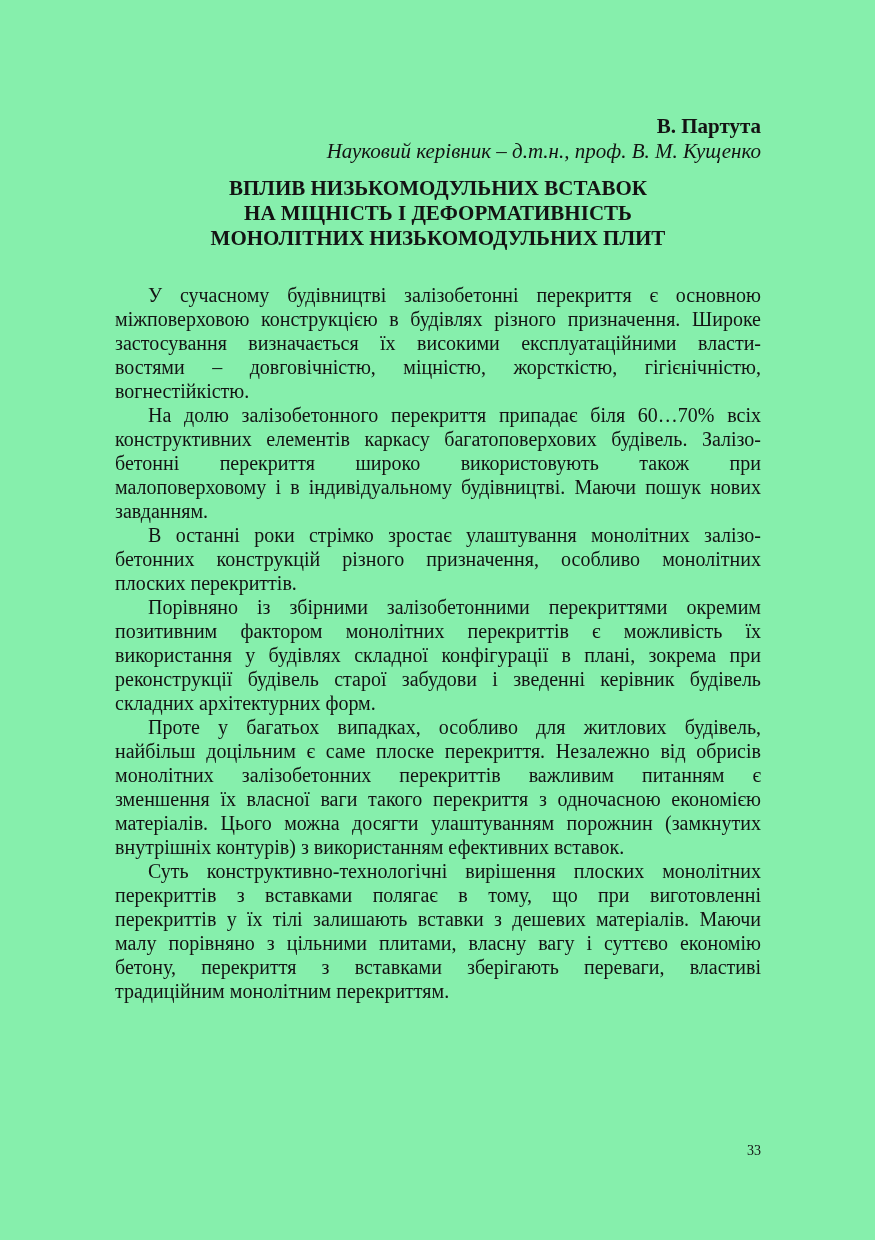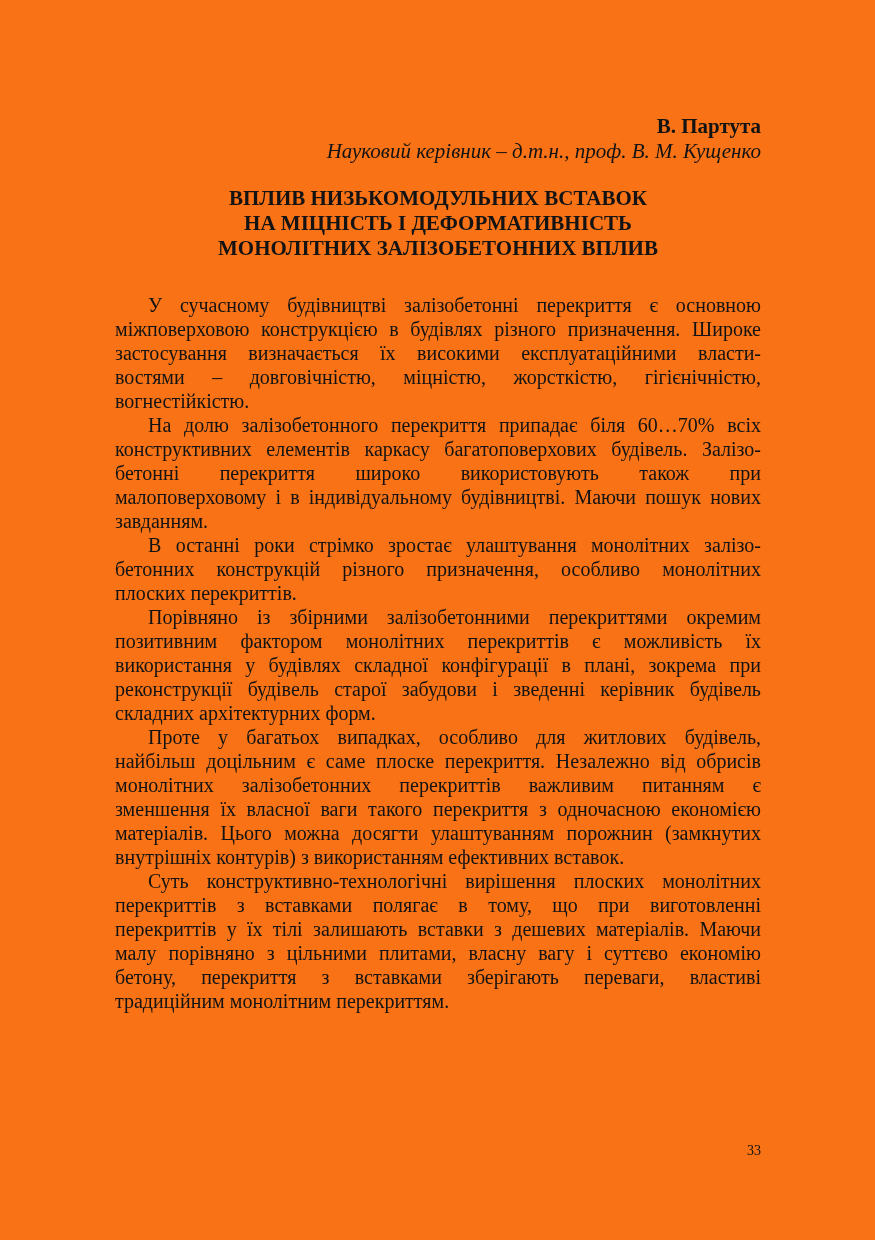--- a/index.html
+++ b/index.html
@@ -1,40 +1,40 @@
 <!DOCTYPE html>
 <html lang="uk"><head>
 <meta charset="utf-8">
 <style>
   * { margin: 0; padding: 0; box-sizing: border-box; }
   html, body { background: #ffffff; }
   .page {
     position: relative;
     width: 875px;
     height: 1240px;
-    background: #f97316;
+    background: #86efac;
     color: #131313;
     font-family: "Liberation Serif", "DejaVu Serif", serif;
     overflow: hidden;
   }
   .content {
     position: absolute;
     left: 115px;
     top: 114px;
     width: 646px;
   }
   .byline {
     font-size: 21px;
     line-height: 25px;
     text-align: right;
   }
   .author { font-weight: 700; }
   .supervisor { font-style: italic; }
   .title {
-    margin-top: 22px;
+    margin-top: 12px;
     font-size: 21px;
     font-weight: 700;
     line-height: 25px;
     text-align: center;
   }
   .body {
     margin-top: 32px;
     font-size: 20px;
     line-height: 24px;
   }
@@ -57,21 +57,21 @@
 </head>
 <body>
 
 <div class="page">
   <div class="content">
     <div class="byline author">В. Партута</div>
     <div class="byline supervisor">Науковий керівник – д.т.н., проф. В. М. Кущенко</div>
     <div class="title">
       <div class="title-line">ВПЛИВ НИЗЬКОМОДУЛЬНИХ ВСТАВОК</div>
       <div class="title-line">НА МІЦНІСТЬ І ДЕФОРМАТИВНІСТЬ</div>
-      <div class="title-line">МОНОЛІТНИХ ЗАЛІЗОБЕТОННИХ ВПЛИВ</div>
+      <div class="title-line">МОНОЛІТНИХ НИЗЬКОМОДУЛЬНИХ ПЛИТ</div>
     </div>
     <div class="body" id="body-container">
         <div class="paragraph">
           <div class="line first">У сучасному будівництві залізобетонні перекриття є основною</div>
           <div class="line">міжповерховою конструкцією в будівлях різного призначення. Широке</div>
           <div class="line">застосування визначається їх високими експлуатаційними власти-</div>
           <div class="line">востями – довговічністю, міцністю, жорсткістю, гігієнічністю,</div>
           <div class="line last">вогнестійкістю.</div>
         </div>
         <div class="paragraph">

